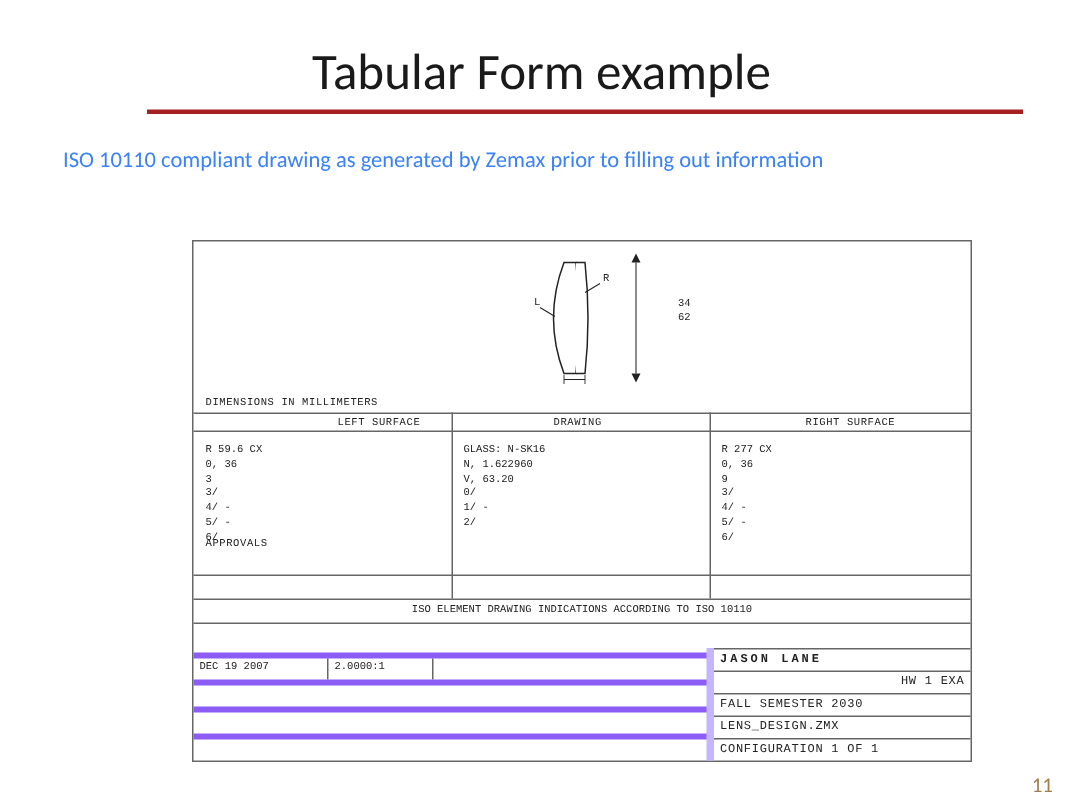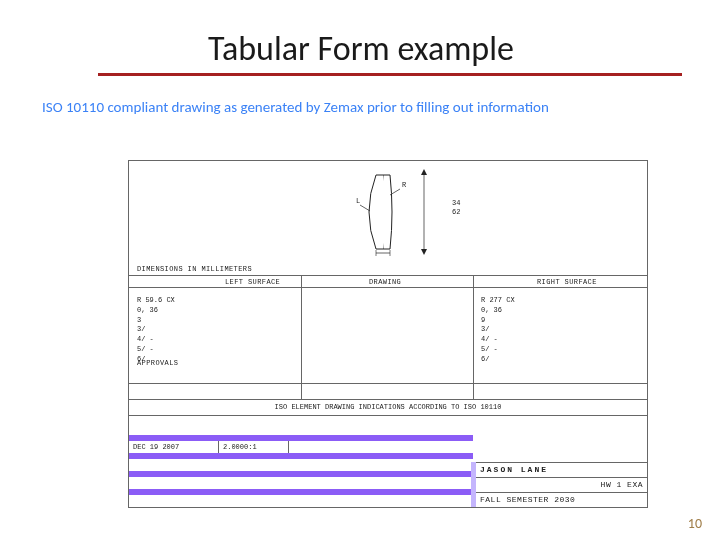--- a/index.html
+++ b/index.html
@@ -45,21 +45,21 @@
   .lens-fig { position: absolute; left: 225px; top: 6px; width: 100px; height: 90px; }
   .lens-fig svg { width: 100%; height: 100%; }
   .dim-txt { position: absolute; font-size: 7px; margin-left: 21px; }
   .sec-label { position: absolute; font-size: 7px; letter-spacing: 0.4px; }
   .col { position: absolute; top: 135px; width: 165px; }
   .col div { margin-bottom: 1px; }
   .iso-line { position: absolute; left: 0; right: 0; border-top: 1px solid #666; }
   .iso-caption { position: absolute; width: 100%; text-align: center; font-size: 7px; top: 242px; }
   .tblock { position: absolute; right: 0; bottom: 0; width: 176px; border-left: 5px solid #c4b5fd; }
   .tblock div { border-top: 1px solid #666; padding: 2px 4px; font-size: 8px; letter-spacing: 0.5px; }
-  .bl-row { position: absolute; left: 0; border-top: 6px solid #8b5cf6; display: flex; height: 18px; }
+  .bl-row { position: absolute; left: 0; border-top: 4px solid #8b5cf6; display: flex; height: 18px; }
   .bl-row > span { border-right: 1px solid #666; padding: 2px 4px; height: 100%; display: inline-block; font-size: 7px; }
   .pagenum { position: absolute; right: 18px; bottom: 8px; font-size: 14px; color: #a07e4a; font-family: Calibri, sans-serif; }
 </style>
 </head>
 <body>
 
 <div class="slide">
   <h1 class="title">Tabular Form example</h1>
   <div class="hr"></div>
   <div class="subtitle">ISO 10110 compliant drawing as generated by Zemax prior to filling out information</div>
@@ -104,20 +104,29 @@
 
     <div class="col" style="left:8px;">
       <div>R 59.6 CX</div>
       <div>0, 36</div>
       <div>3</div>
       <div>3/</div>
       <div>4/ -</div>
       <div>5/ -</div>
       <div>6/</div>
     </div>
+    <div class="col" style="left:180px;">
+      <div>GLASS: N-SK16</div>
+      <div>N, 1.622960</div>
+      <div>V, 63.20</div>
+      <div></div>
+      <div>0/</div>
+      <div>1/ -</div>
+      <div>2/</div>
+    </div>
     <div class="col" style="left:352px;font-family:Liberation Mono, monospace;">
       <div>R 277 CX</div>
       <div>0, 36</div>
       <div>9</div>
       <div>3/</div>
       <div>4/ -</div>
       <div>5/ -</div>
       <div>6/</div>
     </div>
 
@@ -140,18 +149,20 @@
       <span style="flex:1; border-right:none;"></span>
     </div>
     <div class="bl-row" style="bottom:0px; width:344px;">
       <span style="flex:1; border-right:none;"></span>
     </div>
 
     <div class="tblock">
       <div style="font-family:'Courier New'; font-weight:bold; letter-spacing:2px;">JASON LANE</div>
       <div style="text-align:right;">HW 1 EXA</div>
       <div>FALL SEMESTER 2030</div>
+      <div>LENS_DESIGN.ZMX</div>
+      <div>CONFIGURATION 1 OF 1</div>
     </div>
 
   </div>
 
-  <div class="pagenum">10</div>
+  <div class="pagenum">11</div>
 </div>
 
 </body></html>

